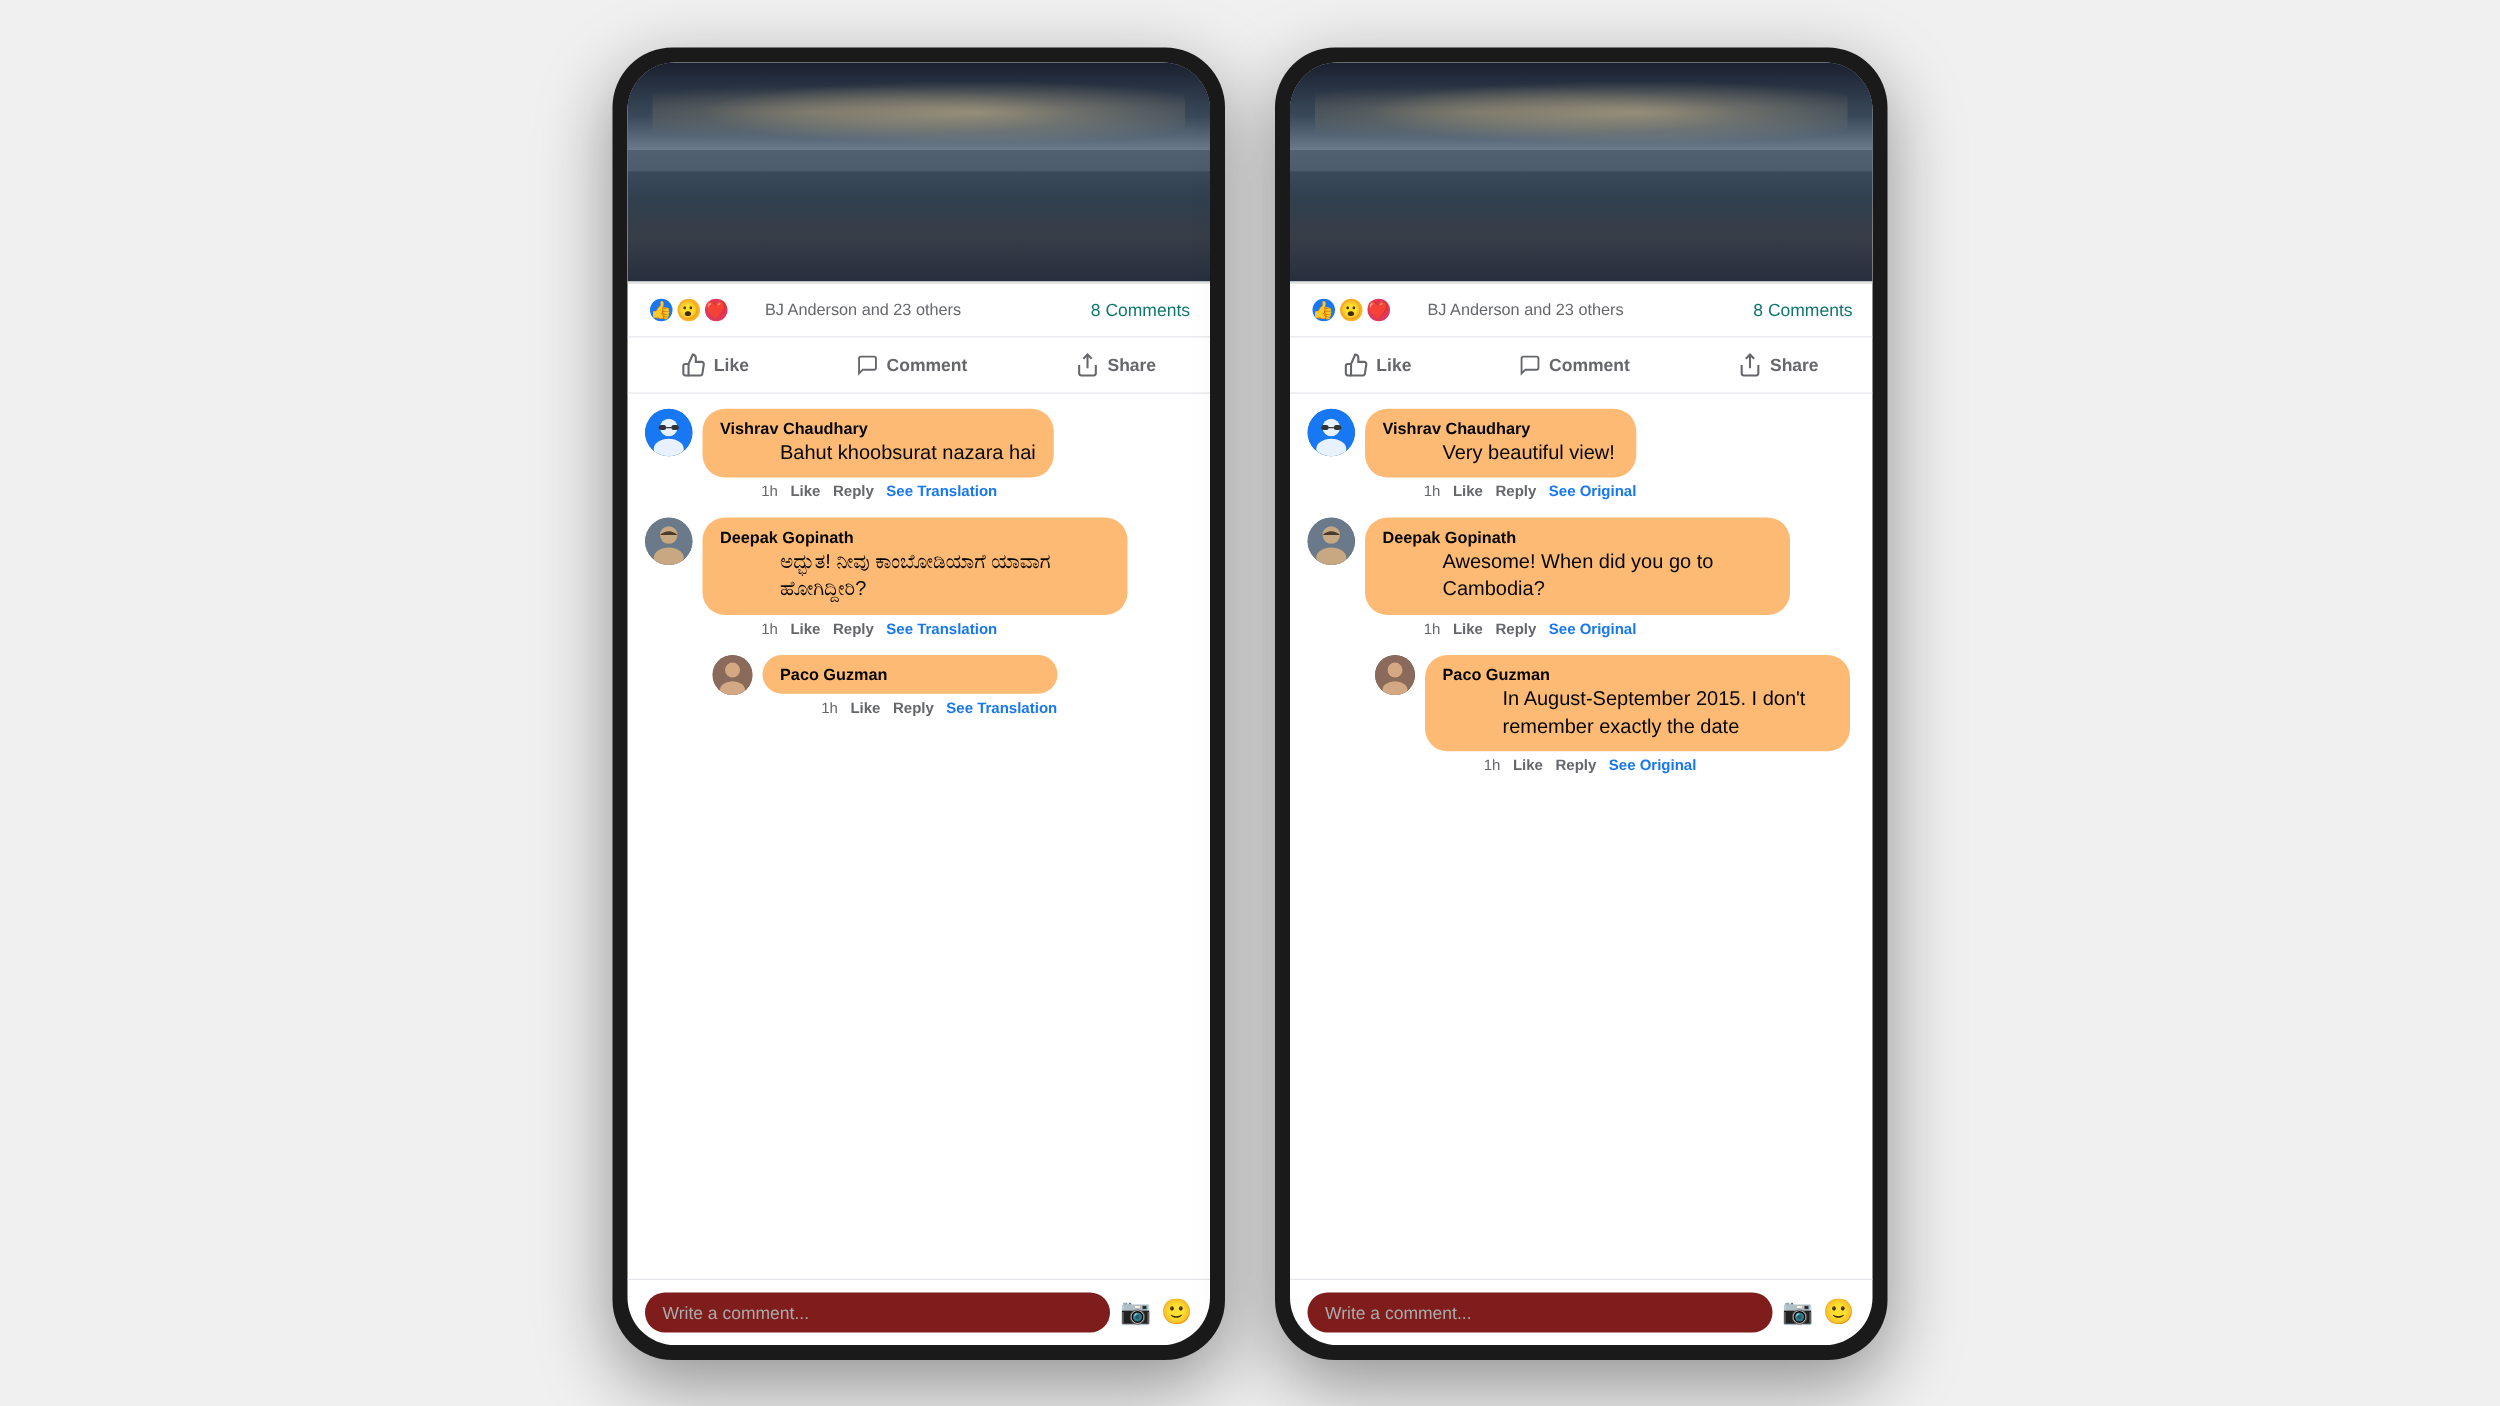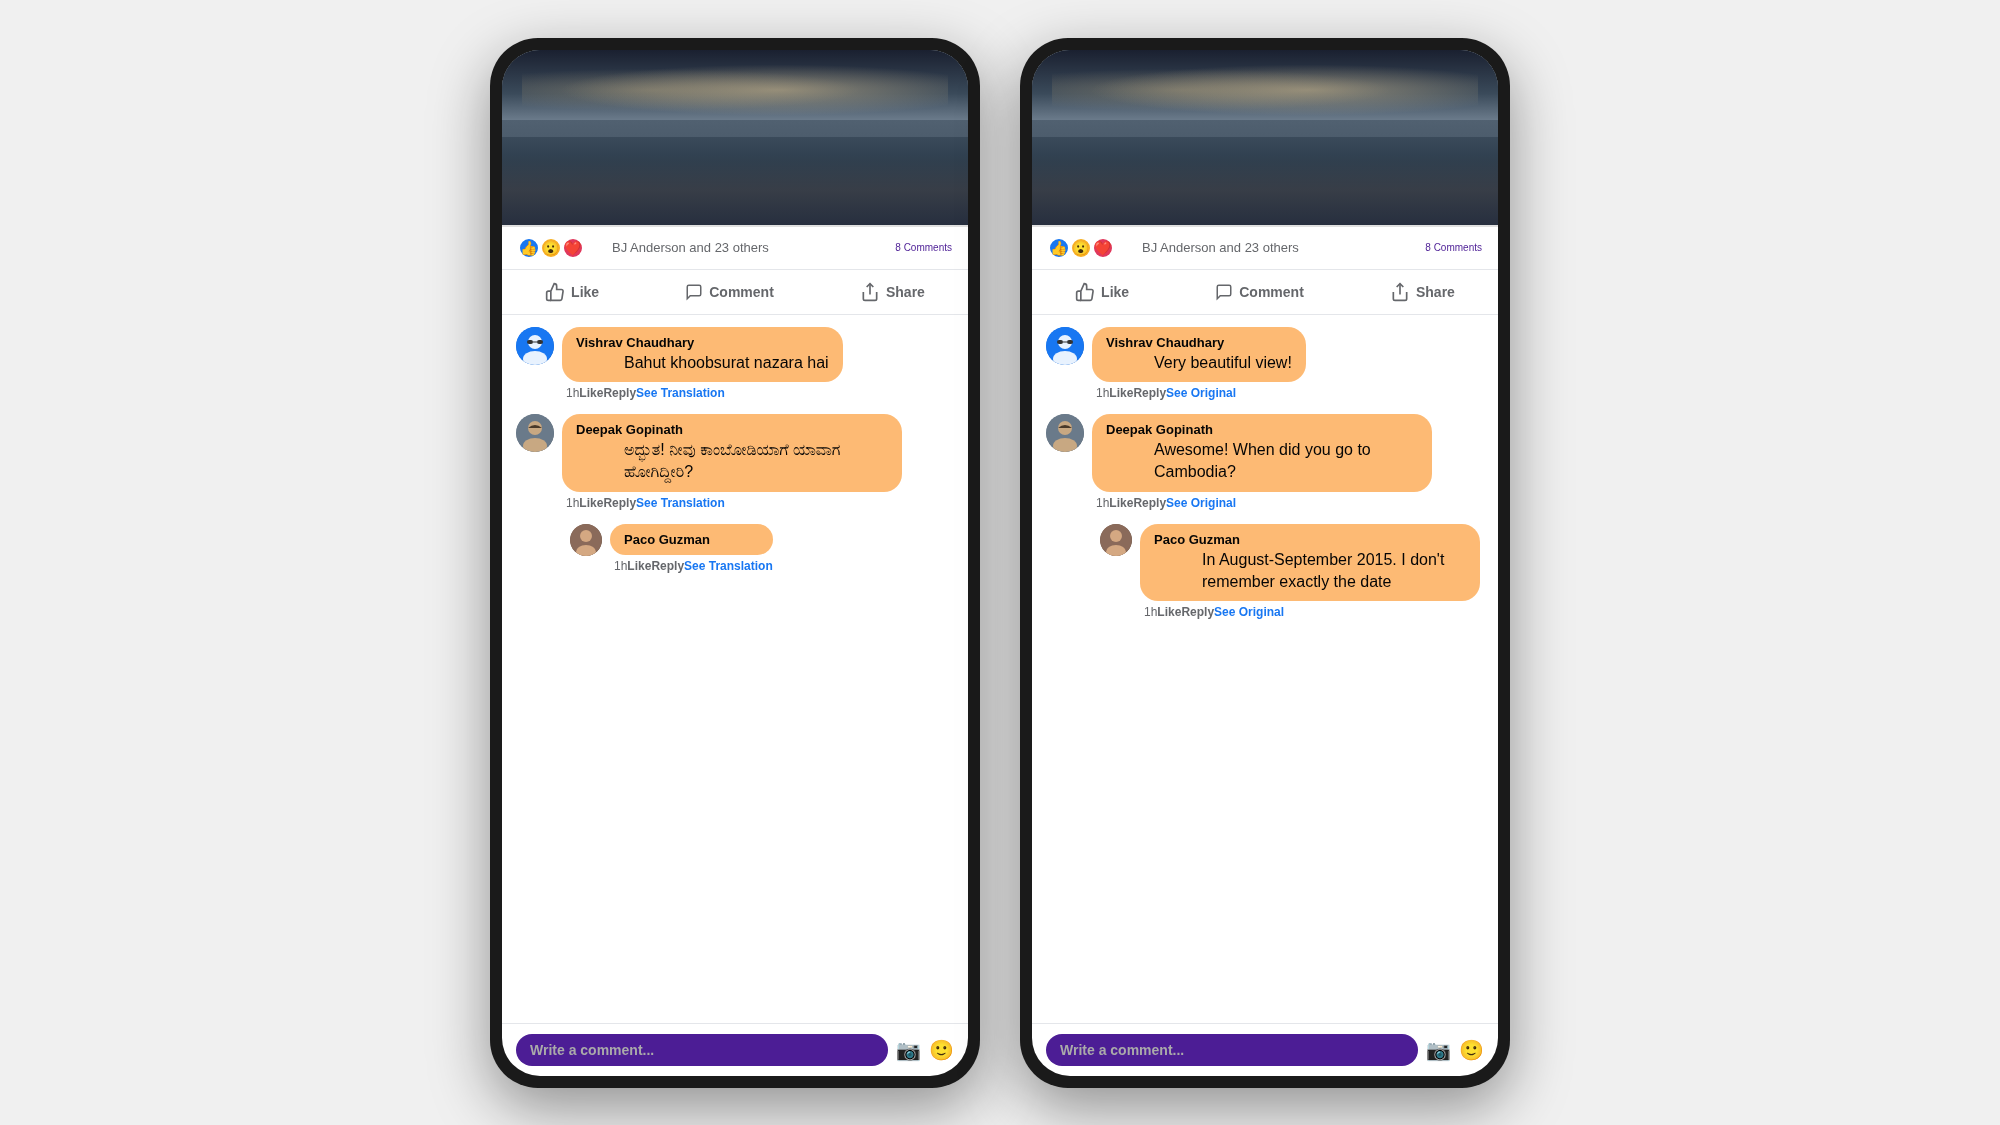--- a/index.html
+++ b/index.html
@@ -113,22 +113,22 @@
     .reaction-emoji.wow { background: #f7b125; }
     .reaction-emoji.love { background: #e0385c; }
 
     .reaction-count {
       font-size: 13px;
       color: #65676b;
       margin-left: 24px;
     }
 
     .comment-count {
-      font-size: 10px;
-      color: #4c1d95;
+      font-size: 14px;
+      color: #0f766e;
     }
 
     .action-bar {
       display: flex;
       justify-content: space-around;
       align-items: center;
       padding: 4px 0;
       border-top: 1px solid #e4e6ea;
       border-bottom: 1px solid #e4e6ea;
       flex-shrink: 0;
@@ -216,22 +216,24 @@
       font-size: 16px;
       color: #050505;
       margin-top: 2px;
       line-height: 1.4;
       margin-left: 48px;
     }
 
     .comment-actions {
       display: flex;
       align-items: flex-end;
+      gap: 10px;
       margin-top: 4px;
       padding-left: 4px;
+      margin-left: 43px;
     }
 
     .comment-time {
       font-size: 12px;
       color: #65676b;
     }
 
     .comment-action-link {
       font-size: 12px;
       color: #65676b;
@@ -247,28 +249,27 @@
       display: flex;
       align-items: center;
       padding: 10px 14px;
       border-top: 1px solid #e4e6ea;
       gap: 8px;
       flex-shrink: 0;
     }
 
     .comment-input {
       flex: 1;
-      background: #4c1d95;
+      background: #7f1d1d;
       border-radius: 20px;
       padding: 8px 14px;
       font-size: 14px;
       color: #aaa;
       border: none;
       outline: none;
-      font-weight: bold;
     }
 
     .input-icon {
       font-size: 20px;
       color: #65676b;
       cursor: pointer;
     }
 
     .nested-comment {
       margin-left: 46px;

